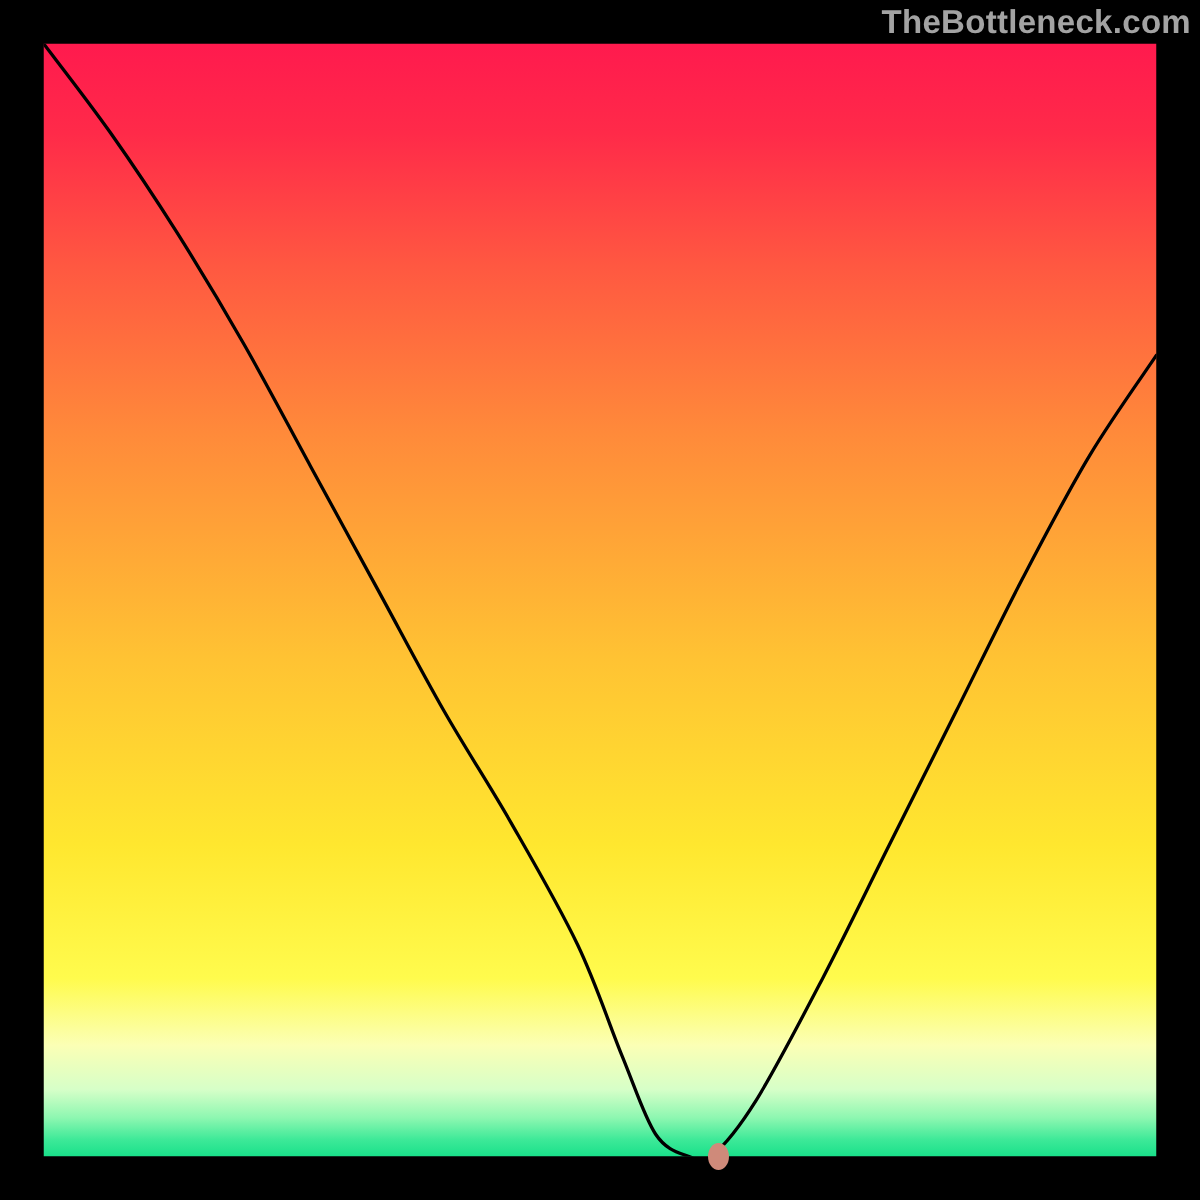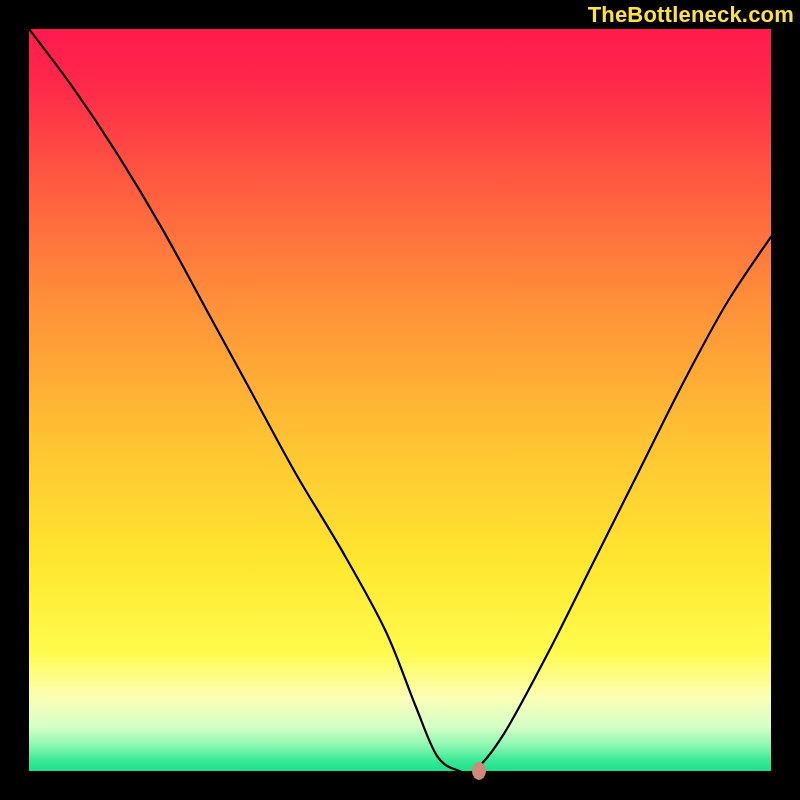--- a/index.html
+++ b/index.html
@@ -17,21 +17,21 @@
     width: 800px;
     height: 800px;
   }
   .watermark {
     position: absolute;
     top: 2px;
     right: 6px;
     font-family: Arial, Helvetica, sans-serif;
     font-size: 22px;
     font-weight: 600;
-    color: #fde047;
+    color: #a3a3a3;
     letter-spacing: 0.2px;
     z-index: 10;
   }
   .plot-wrap {
     position: absolute;
     left: 29px;
     top: 29px;
     width: 742px;
     height: 742px;
   }

